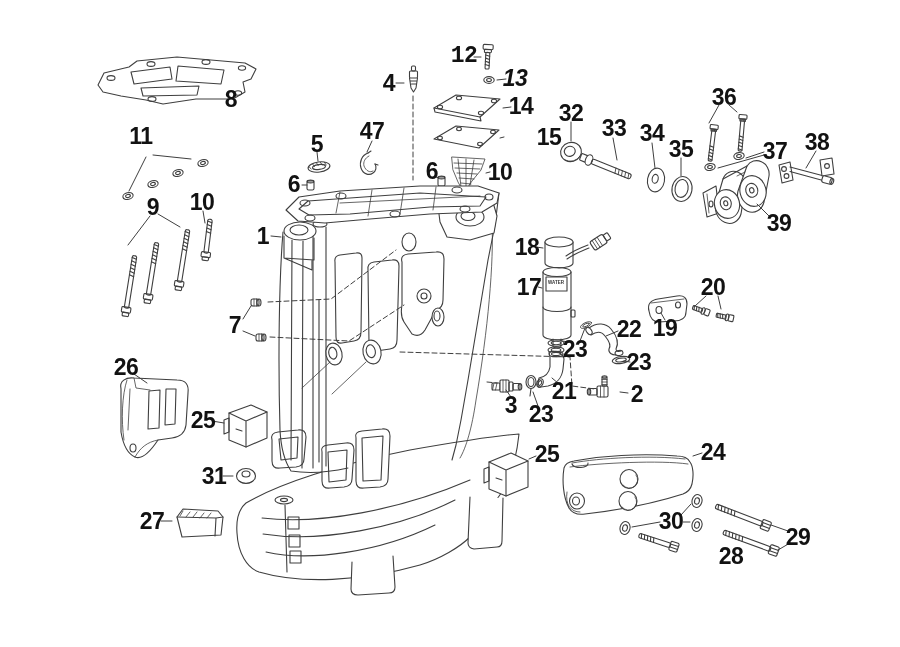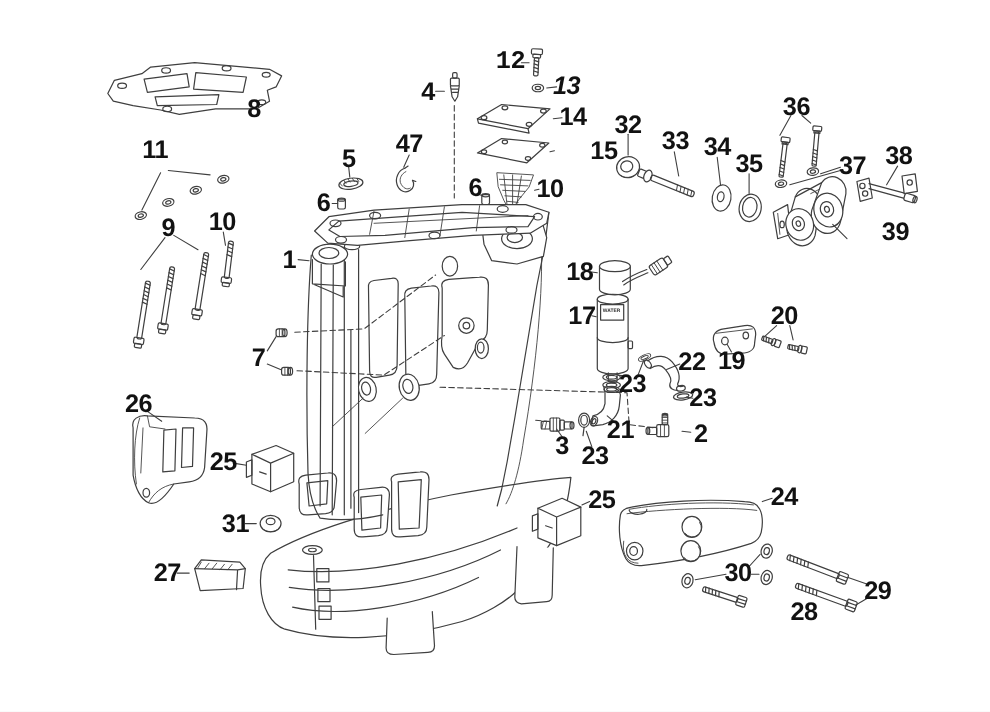--- a/index.html
+++ b/index.html
@@ -526,21 +526,21 @@
       <div class="part-label" style="left: 521px; top: 106px;">14</div>
       <div class="part-label" style="left: 513px; top: 137px; margin-left: 36px;">15</div>
       <div class="part-label" style="left: 500px; top: 172px;">10</div>
       <div class="part-label" style="left: 571px; top: 113px;">32</div>
       <div class="part-label" style="left: 614px; top: 128px;">33</div>
       <div class="part-label" style="left: 652px; top: 133px;">34</div>
       <div class="part-label" style="left: 681px; top: 149px;">35</div>
       <div class="part-label" style="left: 724px; top: 97px;">36</div>
       <div class="part-label" style="left: 775px; top: 151px;">37</div>
       <div class="part-label" style="left: 817px; top: 142px;">38</div>
-      <div class="part-label" style="left: 779px; top: 211px; margin-left: 35px;">39</div>
+      <div class="part-label" style="left: 779px; top: 223px;">39</div>
       <div class="part-label" style="left: 263px; top: 236px;">1</div>
       <div class="part-label" style="left: 527px; top: 247px;">18</div>
       <div class="part-label" style="left: 529px; top: 287px;">17</div>
       <div class="part-label" style="left: 235px; top: 325px;">7</div>
       <div class="part-label" style="left: 665px; top: 328px;">19</div>
       <div class="part-label" style="left: 713px; top: 287px;">20</div>
       <div class="part-label" style="left: 629px; top: 329px;">22</div>
       <div class="part-label" style="left: 575px; top: 349px;">23</div>
       <div class="part-label" style="left: 639px; top: 362px;">23</div>
       <div class="part-label" style="left: 564px; top: 391px;">21</div>

